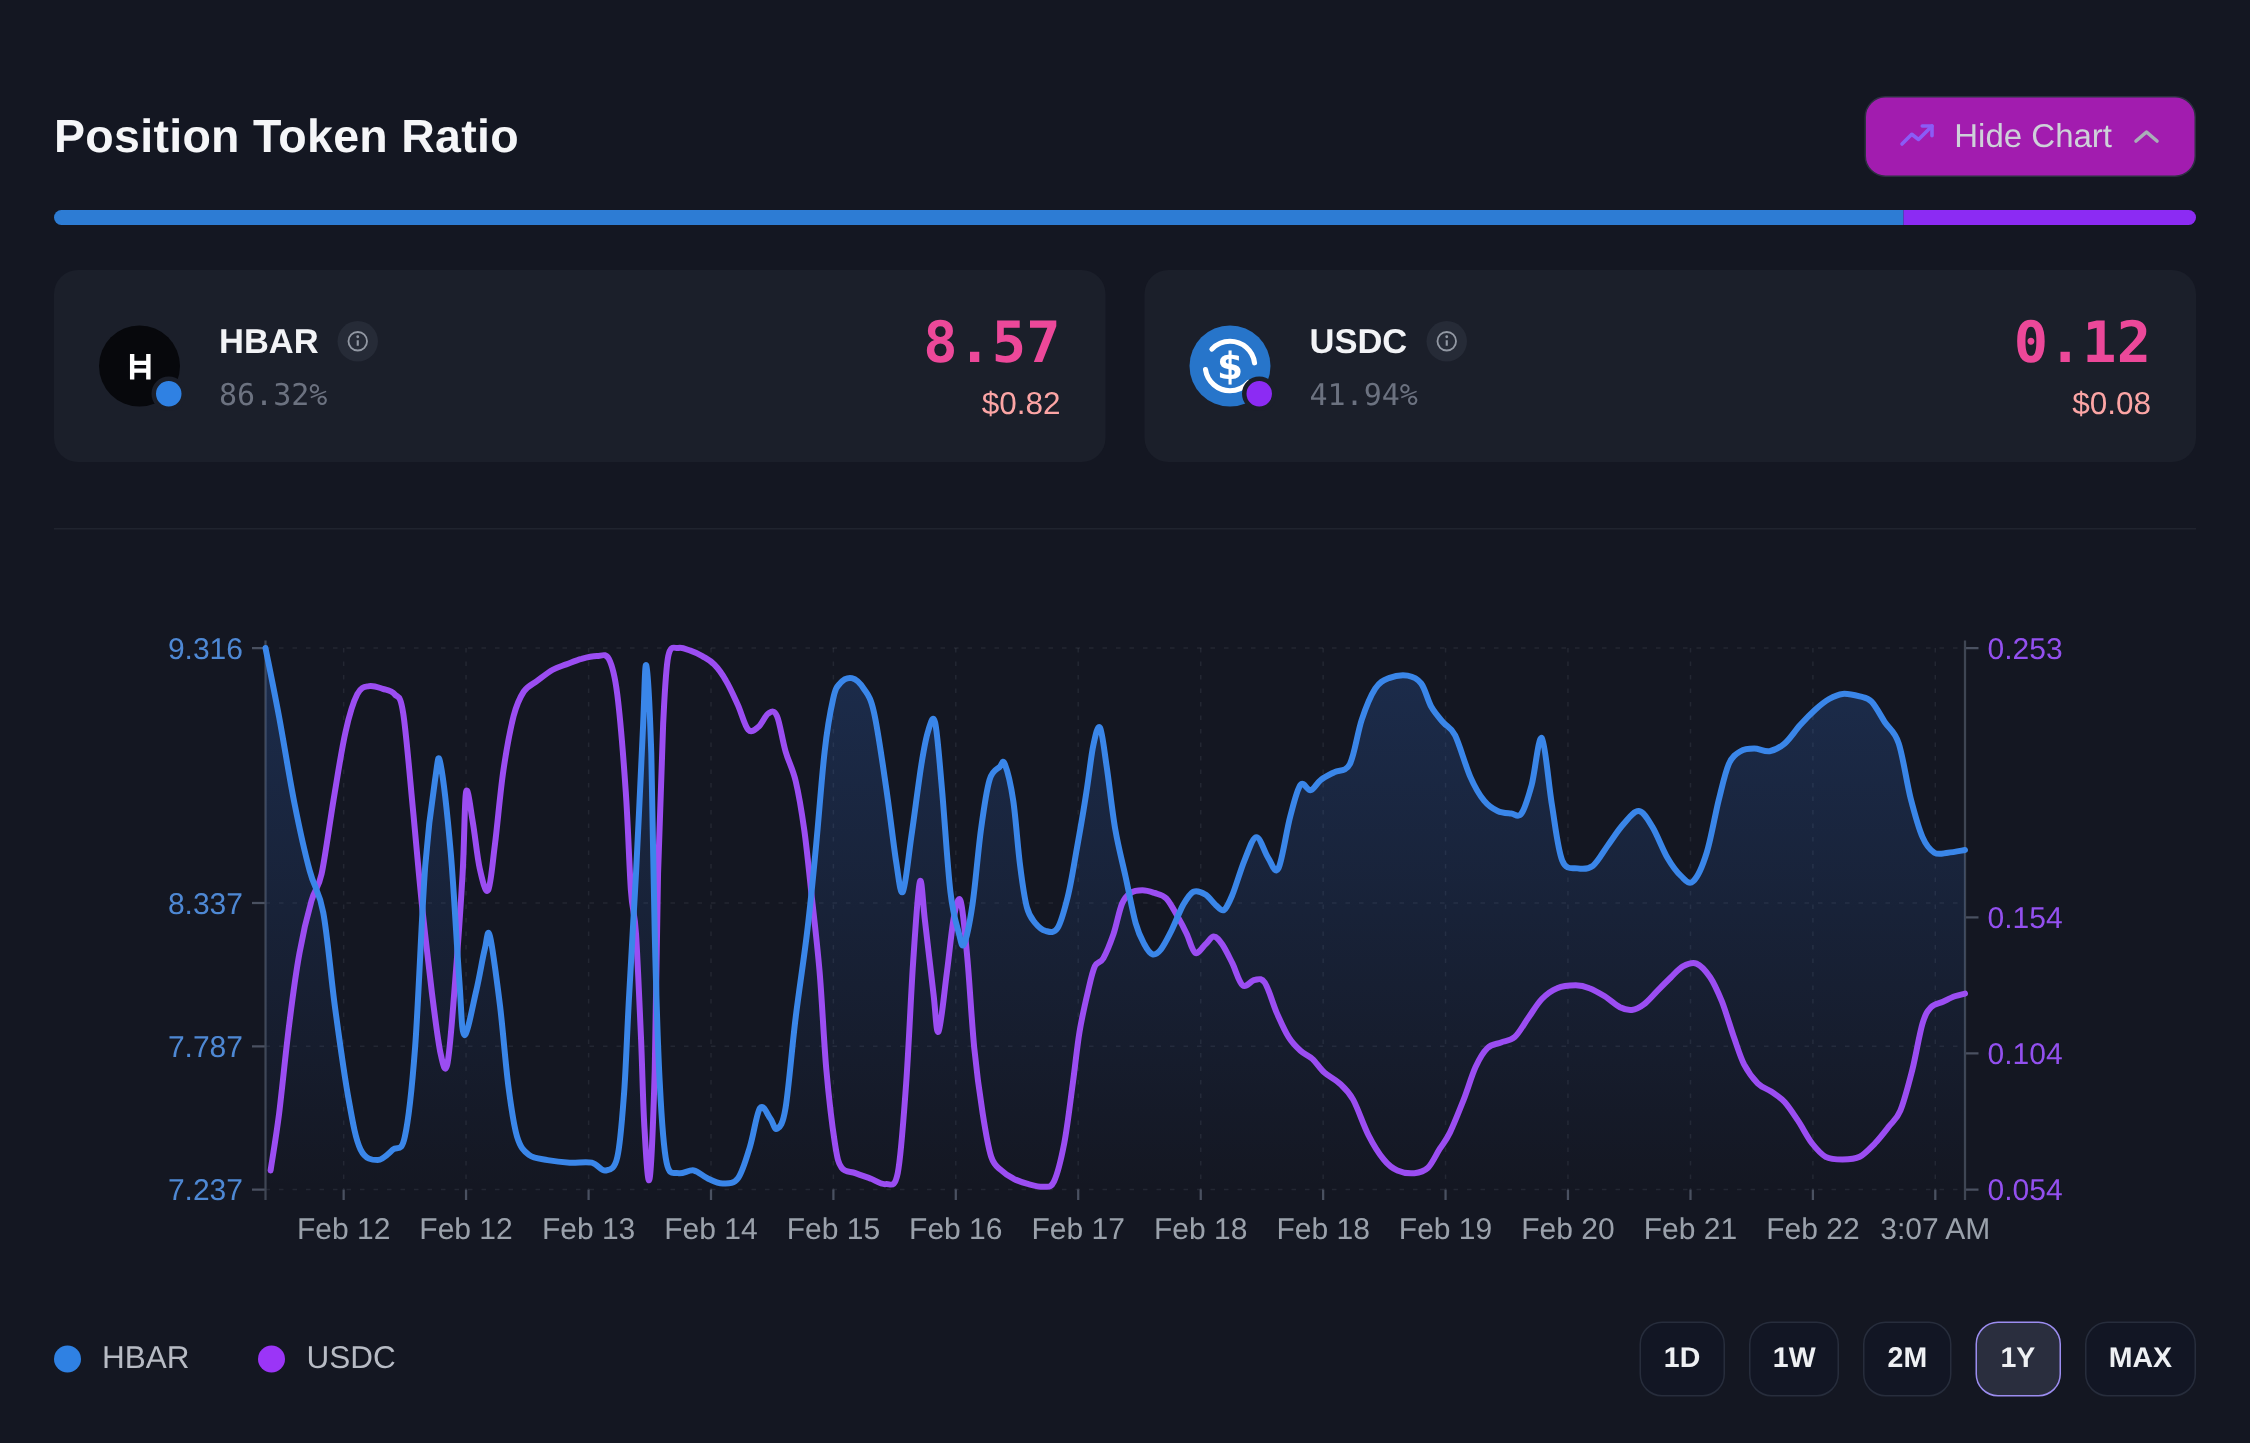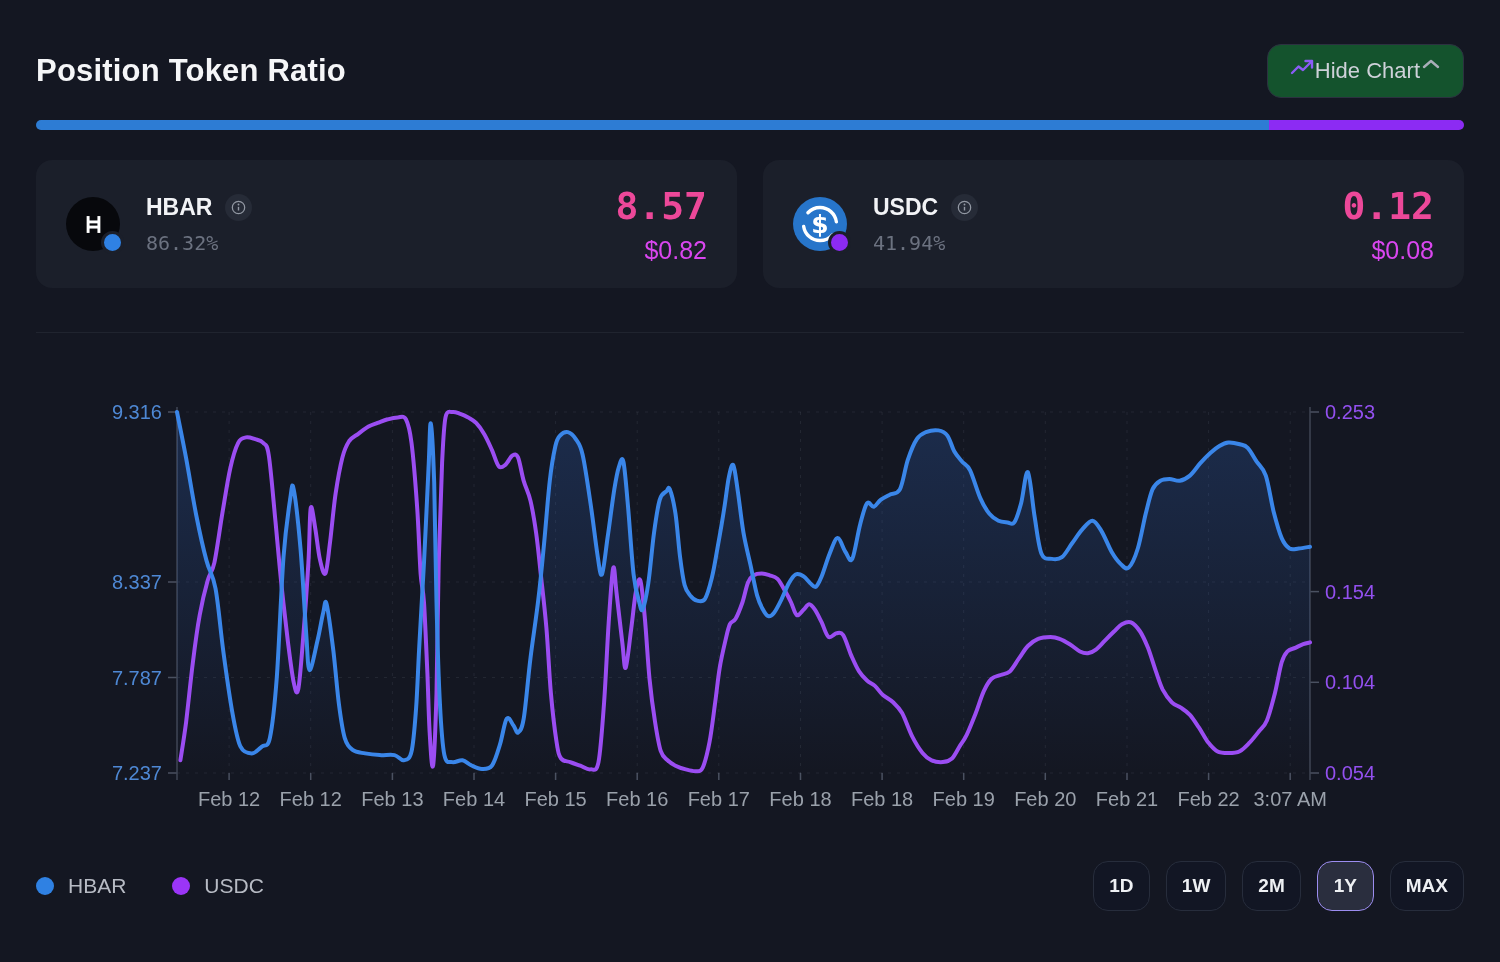--- a/index.html
+++ b/index.html
@@ -5,25 +5,25 @@
   html,body{margin:0;padding:0;}
   body{
     width:1500px;height:962px;
     background:#141722;
     font-family:"Liberation Sans",sans-serif;
     color:#fff;
     box-sizing:border-box;
     padding:0 36px;
     overflow:hidden;
   }
-  .header{display:flex;align-items:center;justify-content:space-between;padding-top:44px;}
+  .header{display:flex;align-items:center;justify-content:space-between;padding-top:64px;}
   .title{font-size:31px;font-weight:700;letter-spacing:.2px;color:#f5f6f8;}
   .hide-btn{
-    display:flex;gap:1px;
-    background:#14532d;border:1px solid #2c3140;border-radius:14px;
+    display:flex;align-items:center;gap:13px;
+    background:#a21caf;border:1px solid #2c3140;border-radius:14px;
     padding:13px 22px;font-size:22px;color:#ced1d9;cursor:pointer;
     font-family:"Liberation Sans",sans-serif;
   }
   .ratio-bar{margin-top:22px;height:10px;border-radius:6px;display:flex;overflow:hidden;background:#1d212d;}
   .seg{height:100%;}
   .cards{display:flex;gap:26px;margin-top:30px;}
   .card{
     flex:1;background:#1b1f2a;border-radius:16px;height:128px;
     display:flex;align-items:center;padding:0 30px;box-sizing:border-box;
   }
@@ -31,21 +31,21 @@
   .icon-circle{width:54px;height:54px;border-radius:50%;display:flex;align-items:center;justify-content:center;}
   .hbar-bg{background:#07080c;}
   .usdc-bg{background:#2775ca;}
   .badge{position:absolute;right:-4px;bottom:-3px;width:17px;height:17px;border-radius:50%;border:3px solid #1b1f2a;}
   .name-row{display:flex;align-items:center;gap:13px;}
   .token-name{font-size:23px;font-weight:700;color:#f2f3f6;}
   .info{width:27px;height:27px;border-radius:50%;background:#262b37;display:flex;align-items:center;justify-content:center;cursor:pointer;}
   .token-pct{margin-top:10px;font-family:"DejaVu Sans Mono",monospace;font-size:20px;color:#6c7280;}
   .card-right{margin-left:auto;text-align:right;}
   .token-value{font-family:"DejaVu Sans Mono",monospace;font-size:38px;font-weight:700;color:#ec4899;}
-  .token-usd{margin-top:8px;font-size:25px;color:#d946ef;}
+  .token-usd{margin-top:8px;font-size:21px;color:#fca5a5;}
   .divider{margin-top:44px;border-top:1px solid #20242f;}
   #chart-svg{display:block;margin-top:0;}
   .chart-wrap{margin-top:32px;}
   .grid{stroke:rgba(145,155,175,0.12);stroke-width:1;stroke-dasharray:3 6;fill:none;}
   .tick{stroke:#4a5161;stroke-width:1.5;}
   .axis{stroke:#3f4654;stroke-width:1.5;}
   .line{fill:none;stroke-width:4;stroke-linejoin:round;stroke-linecap:round;}
   .xlab{fill:#9aa1ab;font-size:20px;font-family:"Liberation Sans",sans-serif;}
   .ylab-left{fill:#4e88d4;font-size:20px;font-family:"Liberation Sans",sans-serif;}
   .ylab-right{fill:#9350ef;font-size:20px;font-family:"Liberation Sans",sans-serif;}

